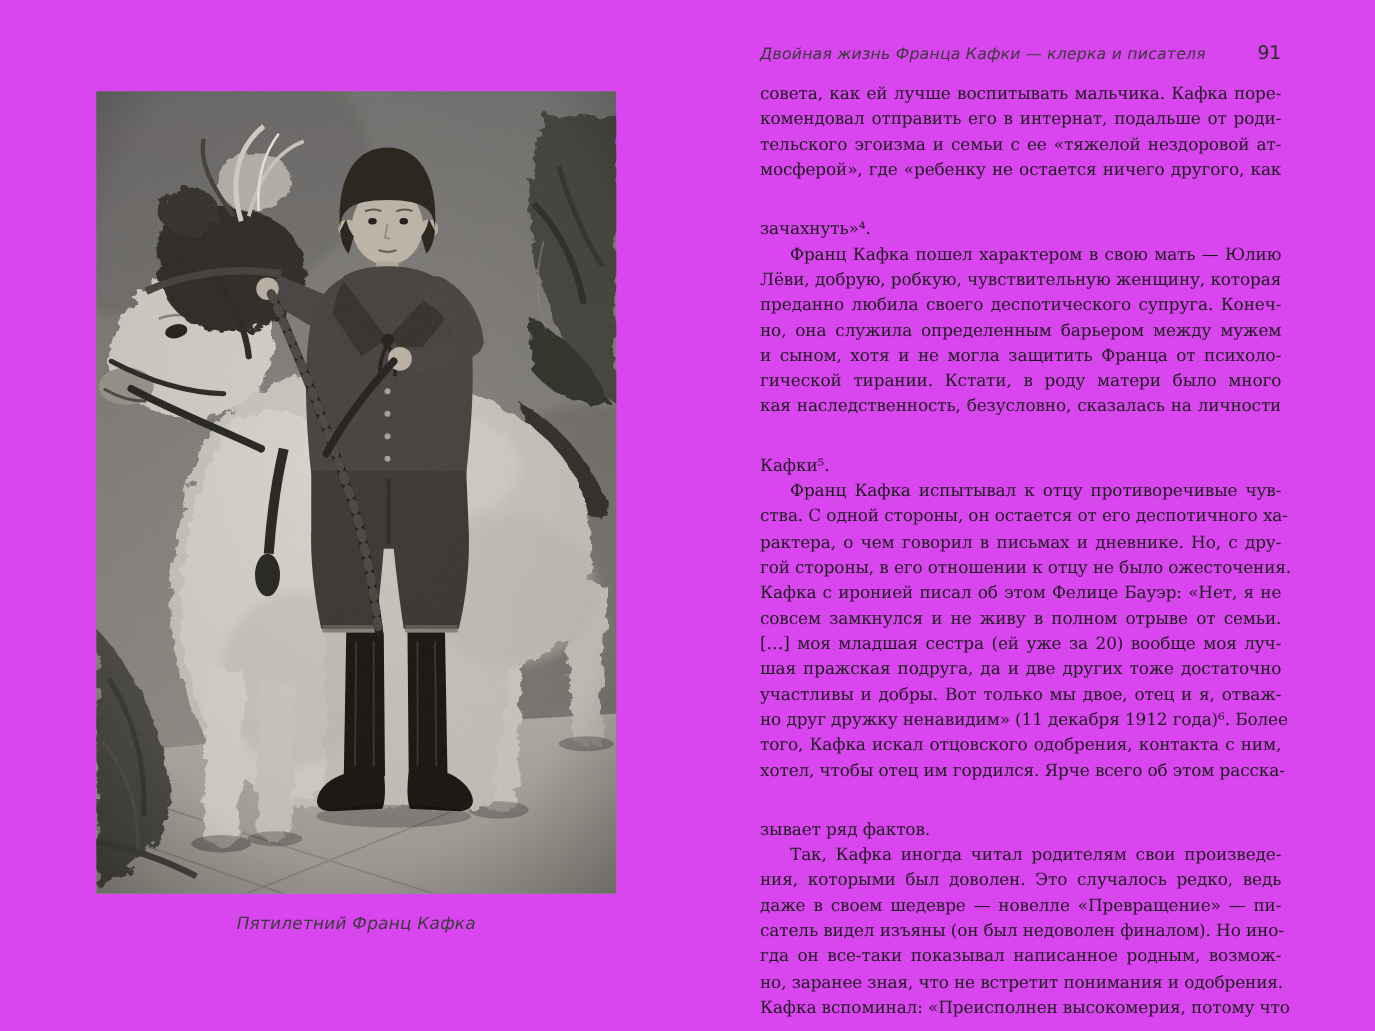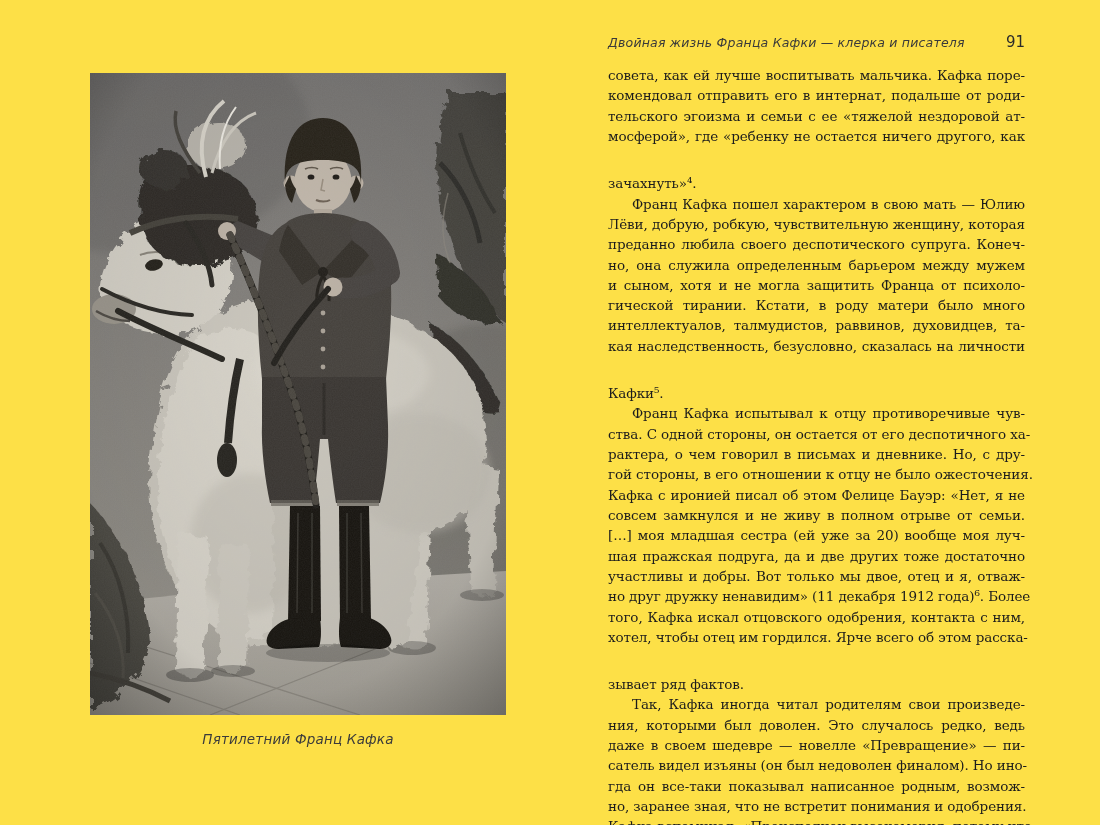--- a/index.html
+++ b/index.html
@@ -1,25 +1,25 @@
 <!DOCTYPE html>
 <html><head>
 <meta charset="utf-8">
 <style>
   html,body{margin:0;padding:0;background:#e8e8e8;}
-  .page{position:relative;width:1100px;height:825px;background:#fde047;overflow:hidden;
+  .page{position:relative;width:1100px;height:825px;background:#d946ef;overflow:hidden;
         font-family:"DejaVu Serif", serif;color:#1c1c1c;}
   
   .running-head{position:absolute;left:608px;top:33px;width:417px;display:flex;
         justify-content:space-between;align-items:baseline;}
   .running-title{font-family:"DejaVu Sans", sans-serif;font-style:italic;font-size:12.5px;
         color:#3a3a3a;letter-spacing:.2px;}
   .page-number{font-family:"DejaVu Sans", sans-serif;font-size:15px;color:#2b2b2b;}
   
-  .figure{position:absolute;left:90px;top:73px;width:416px;margin:0;}
+  .figure{position:absolute;left:77px;top:73px;width:416px;margin:0;}
   .photo{display:block;width:416px;height:642px;background:#828078;}
   .caption{margin-top:16px;text-align:center;font-family:"DejaVu Sans", sans-serif;
         font-style:italic;font-size:13.5px;color:#3b3b3b;letter-spacing:.2px;}
   
   .article{position:absolute;left:608px;top:67px;width:417px;}
   .line{height:20.32px;font-size:13.5px;letter-spacing:-0.1px;
         text-align:justify;text-align-last:justify;white-space:nowrap;}
   .line.indent{text-indent:24px;}
   .line.end{text-align-last:left;margin-top:27px;}
 </style>
@@ -216,21 +216,20 @@
       <div class="line">комендовал отправить его в интернат, подальше от роди-</div>
       <div class="line">тельского эгоизма и семьи с ее «тяжелой нездоровой ат-</div>
       <div class="line">мосферой», где «ребенку не остается ничего другого, как</div>
       <div class="line end">зачахнуть»⁴.</div>
       <div class="line indent">Франц Кафка пошел характером в свою мать — Юлию</div>
       <div class="line">Лёви, добрую, робкую, чувствительную женщину, которая</div>
       <div class="line">преданно любила своего деспотического супруга. Конеч-</div>
       <div class="line">но, она служила определенным барьером между мужем</div>
       <div class="line">и сыном, хотя и не могла защитить Франца от психоло-</div>
       <div class="line">гической тирании. Кстати, в роду матери было много</div>
-      <div class="line">интеллектуалов, талмудистов, раввинов, духовидцев, та-</div>
       <div class="line">кая наследственность, безусловно, сказалась на личности</div>
       <div class="line end">Кафки⁵.</div>
       <div class="line indent">Франц Кафка испытывал к отцу противоречивые чув-</div>
       <div class="line">ства. С одной стороны, он остается от его деспотичного ха-</div>
       <div class="line">рактера, о чем говорил в письмах и дневнике. Но, с дру-</div>
       <div class="line">гой стороны, в его отношении к отцу не было ожесточения.</div>
       <div class="line">Кафка с иронией писал об этом Фелице Бауэр: «Нет, я не</div>
       <div class="line">совсем замкнулся и не живу в полном отрыве от семьи.</div>
       <div class="line">[…] моя младшая сестра (ей уже за 20) вообще моя луч-</div>
       <div class="line">шая пражская подруга, да и две других тоже достаточно</div>

